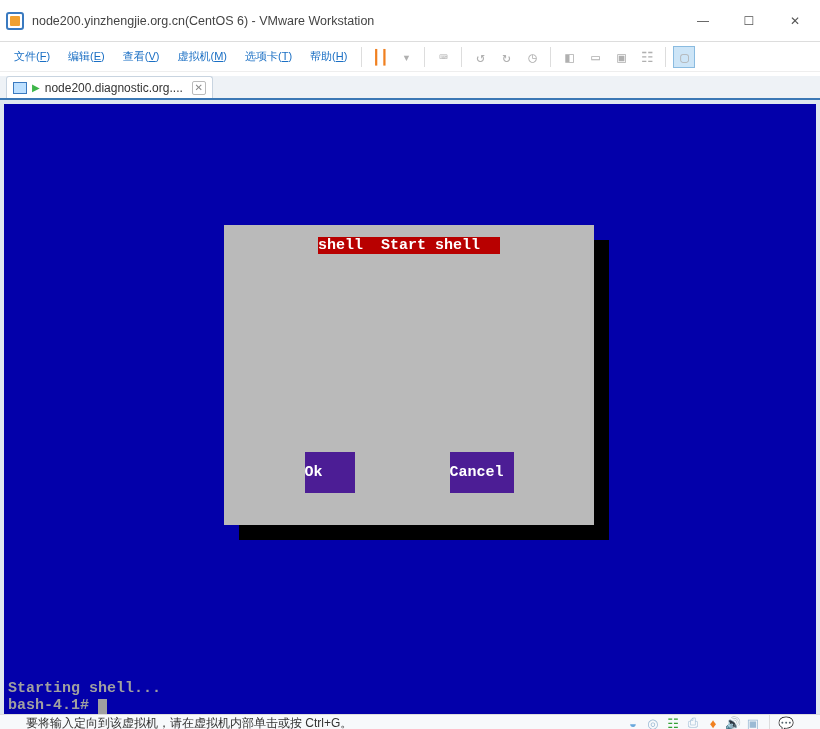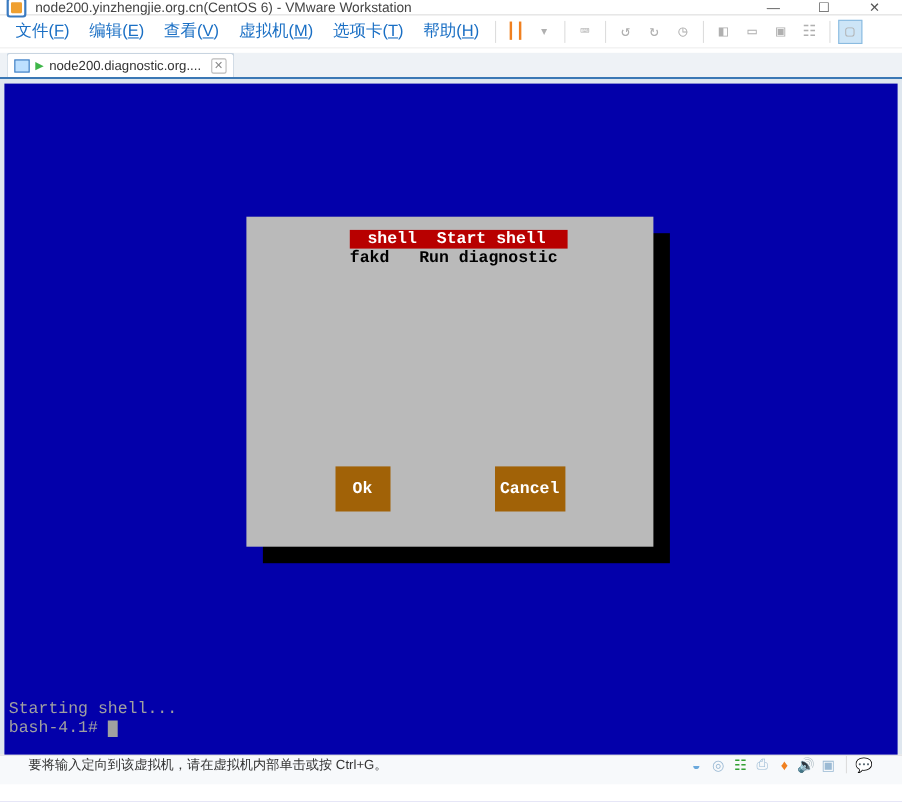--- a/index.html
+++ b/index.html
@@ -6,21 +6,21 @@
   body {
     font-family: "Segoe UI", Tahoma, sans-serif;
     font-size: 12px;
     background: #fff;
     width: 820px;
     height: 729px;
     overflow: hidden;
     position: relative;
   }
   .win-titlebar {
-    height: 14px;
+    height: 42px;
     background: #fff;
     border-bottom: 1px solid #ddd;
     display: flex;
     align-items: center;
     padding: 0 2px 0 6px;
   }
   .vm-logo {
     width: 18px; height: 18px;
     border: 2px solid #3a7ac0;
     border-radius: 3px;
@@ -47,21 +47,21 @@
   .menubar {
     height: 30px;
     display: flex;
     align-items: center;
     padding: 0 6px;
     gap: 2px;
     border-bottom: 1px solid #eee;
   }
   .menu-item {
     padding: 4px 8px;
-    font-size: 15px;
+    font-size: 11px;
     color: #1a6fc4;
     border-radius: 2px;
   }
   .menu-item u { text-decoration: underline; }
   .menu-sep {
     width: 1px; height: 20px;
     background: #ddd;
     margin: 0 4px;
   }
   .tb-icon {
@@ -157,21 +157,20 @@
     font-weight: bold;
     font-size: 15px;
     white-space: pre;
     color: #000;
   }
   .menu-row.selected {
     background: #b80000;
     color: #fff;
     display: inline-block;
     padding-right: 20px;
-    padding-left: 16px;
   }
   .buttons-row {
     position: absolute;
     bottom: 32px;
     left: 0; right: 0;
     display: flex;
     justify-content: center;
     gap: 95px;
   }
   .btn-shadow {
@@ -180,38 +179,37 @@
   .btn-shadow::after {
     content: "";
     position: absolute;
     left: 13px; top: 13px;
     width: 100%; height: 100%;
     background: #000;
     z-index: -1;
   }
   .dbtn {
     position: relative;
-    background: #a16207;
+    background: #4c1d95;
     color: #fff;
     font-family: "Courier New", monospace;
     font-weight: bold;
     font-size: 15px;
-    text-align: center;
     padding: 12px 0;
     z-index: 1;
   }
   .dbtn.ok { width: 50px; }
   .dbtn.cancel { width: 64px; }
 
   .shell-out {
     position: absolute;
     left: 4px;
-    bottom: 16px;
+    bottom: 0;
     white-space: pre;
-    font-weight: normal;
+    font-weight: bold;
   }
   .cursor {
     background: #a0a0a0;
     display: inline-block;
     width: 9px; height: 15px;
     vertical-align: text-bottom;
   }
 
   .statusbar {
     height: 27px;
@@ -278,21 +276,20 @@
   </div>
 </div>
 
 <div class="console-wrap">
   <div class="console-screen">
 
     <div class="dialog-shadow"></div>
     <div class="dialog">
       <div class="menu-list">
         <div class="menu-row selected"><span>shell </span> <span>Start shell</span></div>
-        <div class="menu-row"><span>fakd  </span> <span>Run diagnostic</span></div>
       </div>
       <div class="buttons-row">
         <div class="btn-shadow">
           <div class="dbtn ok">Ok</div>
         </div>
         <div class="btn-shadow">
           <div class="dbtn cancel">Cancel</div>
         </div>
       </div>
     </div>

